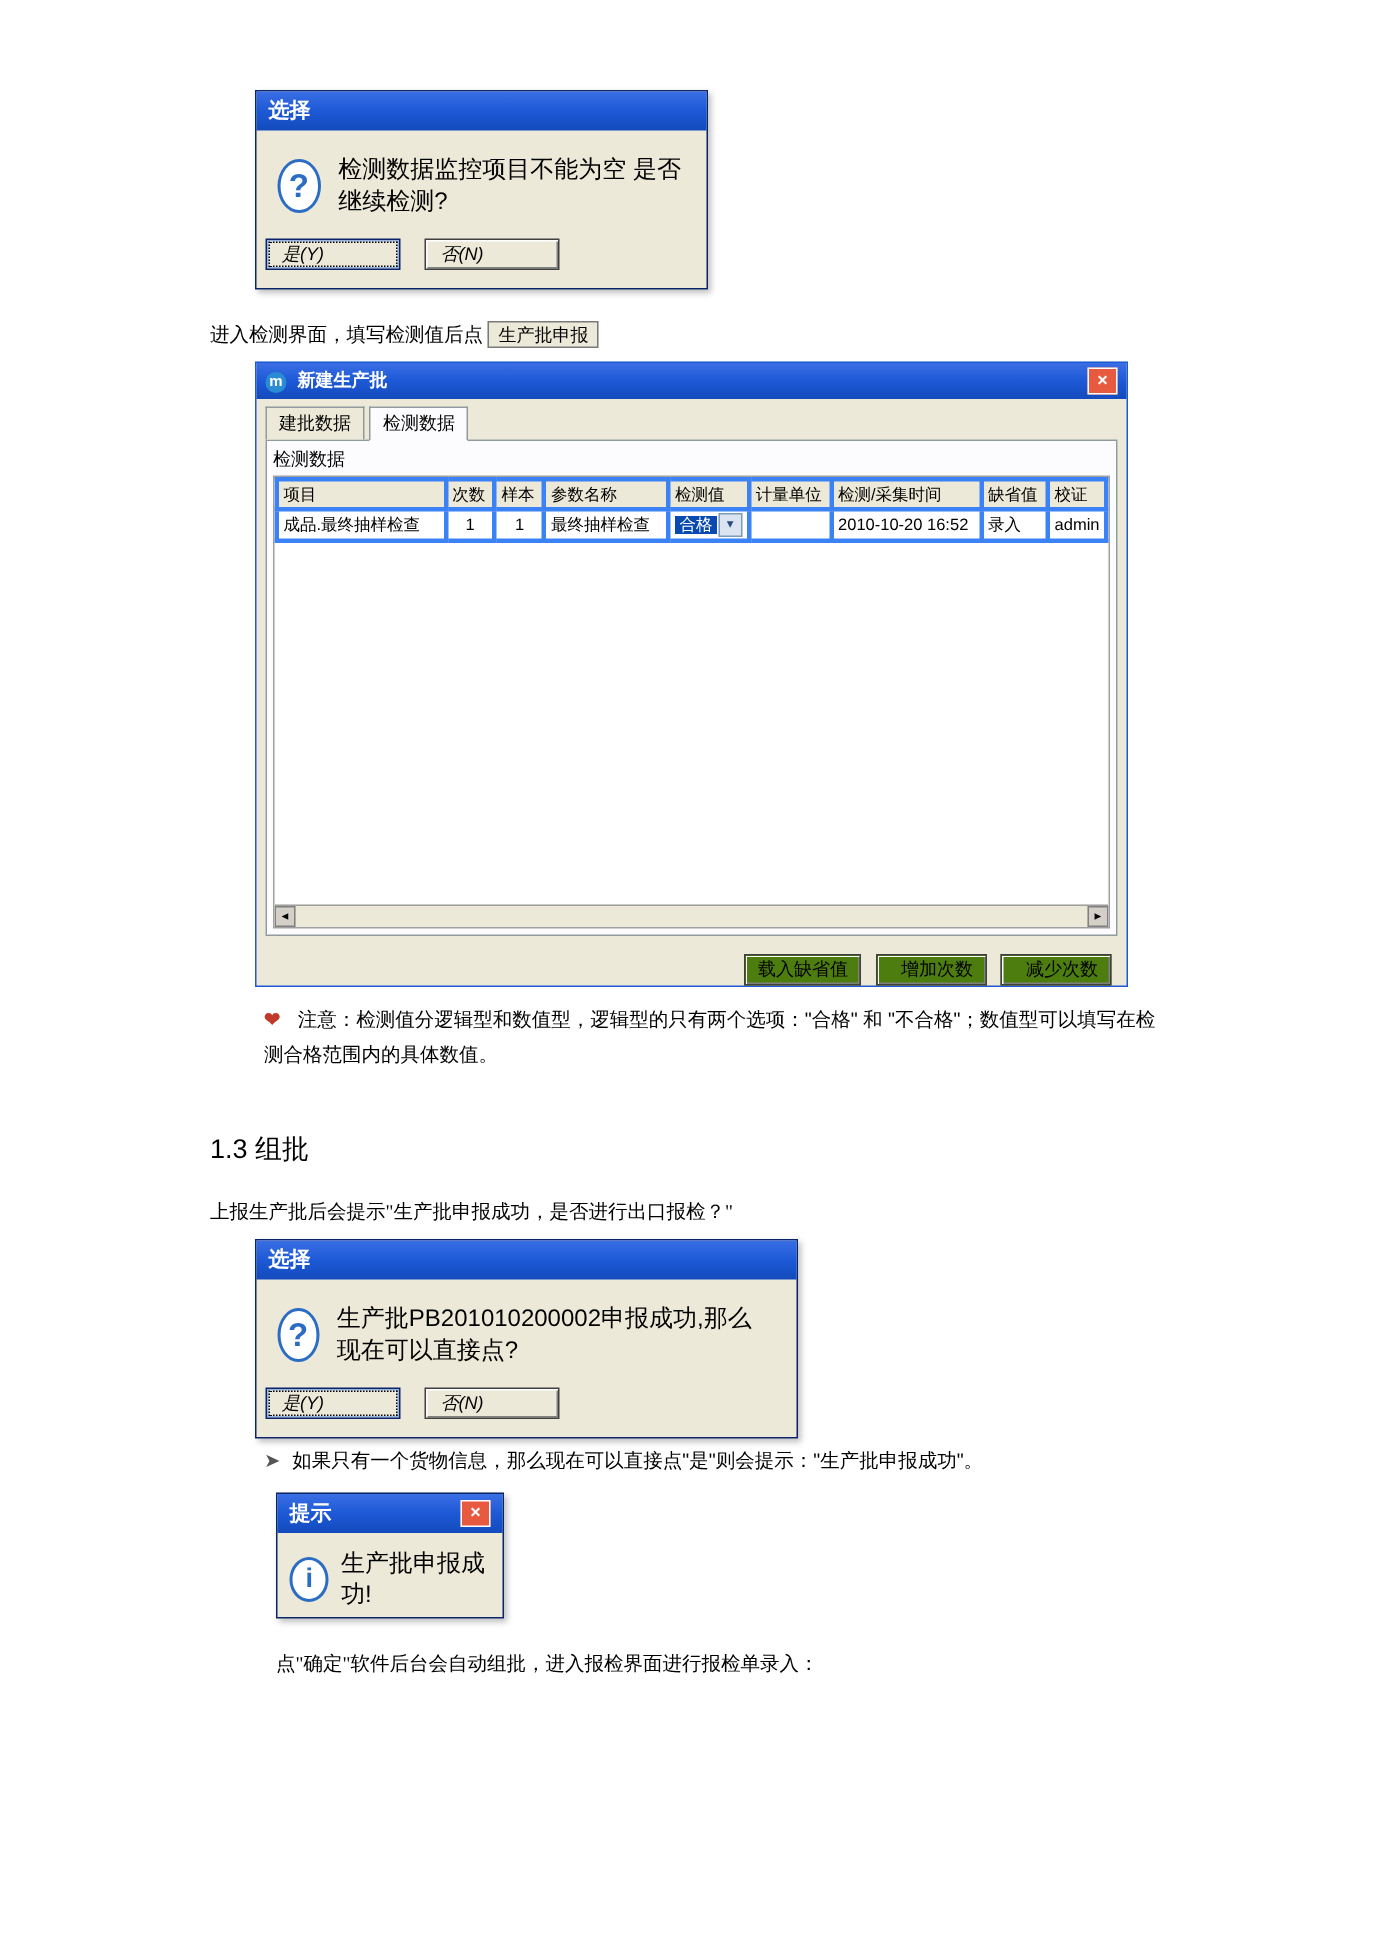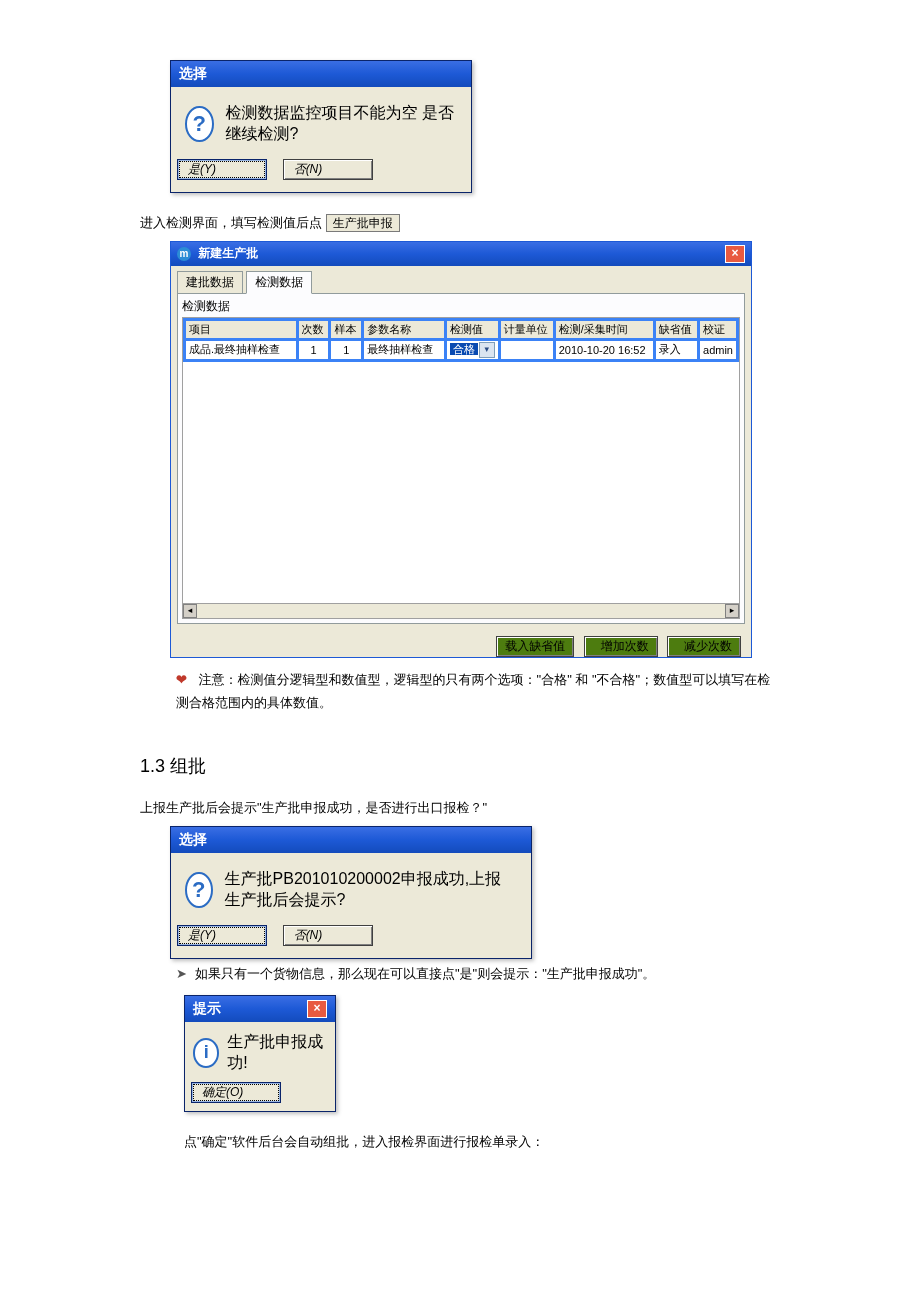--- a/index.html
+++ b/index.html
@@ -79,20 +79,21 @@
     font-size: 22px;
     font-weight: bold;
     background: #fff;
   }
 
   
   .prose {
     margin: 18px 0 6px 0;
     font-size: 13px;
     line-height: 1.8;
+    font-family: Liberation Serif, serif;
   }
   .prose .inline-btn {
     border: 1px solid #7a7a7a;
     background: #ece9d8;
     padding: 1px 6px;
     font-size: 12px;
   }
   .section-heading {
     font-size: 18px;
     margin: 40px 0 14px 0;
@@ -322,39 +323,36 @@
 <div class="section-heading">1.3 组批</div>
 
 <div class="prose">上报生产批后会提示"生产批申报成功，是否进行出口报检？"</div>
 
 <div class="xp-dialog dialog2">
   <div class="xp-titlebar">
     <span>选择</span>
   </div>
   <div class="xp-body">
     <div class="q-icon">?</div>
-    <div class="msg">生产批PB201010200002申报成功,上报生产批后会提示?</div>
+    <div class="msg">生产批PB201010200002申报成功,那么现在可以直接点?</div>
   </div>
   <div class="xp-btn-row">
     <span class="xp-button focus">是(Y)</span>
     <span class="xp-button">否(N)</span>
   </div>
 </div>
 
 <ul class="tri">
   <li>如果只有一个货物信息，那么现在可以直接点"是"则会提示："生产批申报成功"。</li>
 </ul>
 
 <div class="xp-dialog dialog-small">
   <div class="xp-titlebar">
     <span>提示</span>
     <span class="close">×</span>
   </div>
   <div class="xp-body">
     <div class="i-icon">i</div>
     <div class="msg">生产批申报成功!</div>
   </div>
-  <div class="xp-btn-row">
-    <span class="xp-button focus">确定(O)</span>
-  </div>
 </div>
 
 <div class="prose" style="margin-left:44px">点"确定"软件后台会自动组批，进入报检界面进行报检单录入：</div>
 
 </body></html>

